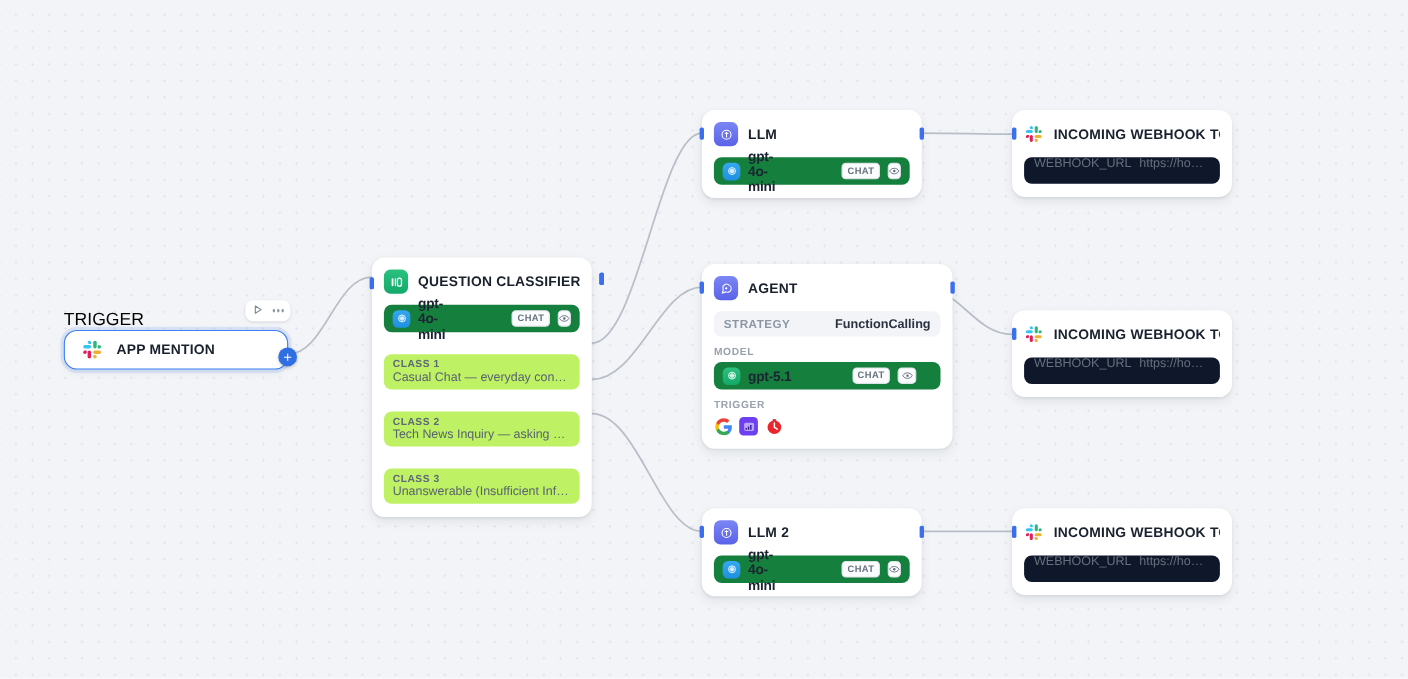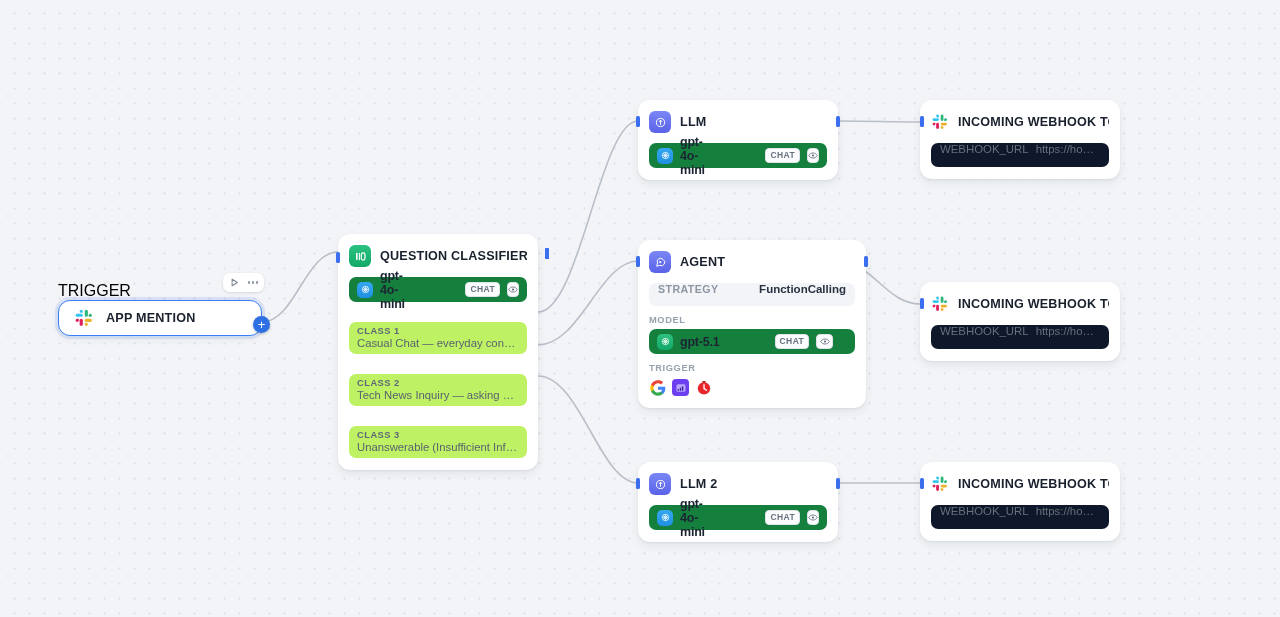--- a/index.html
+++ b/index.html
@@ -66,21 +66,21 @@
     background: #fbfcfd; border: 1px solid #dfe3ea; border-radius: 4px;
     padding: 2px 4px 2px 4px; line-height: 1; margin-left: 48px;
   }
   .eye {
     width: 17px; height: 15px; border-radius: 4px;
     background: #fbfcfd; border: 1px solid #dfe3ea;
     display:flex; align-items:center; justify-content:center;
   }
 
   .kv { margin-top: 9px; background:#f2f4f8; border-radius:7px; height:23px;
-        display:flex; align-items:flex-start; justify-content:space-between; padding: 0 9px; }
+        display:flex; align-items:center; justify-content:space-between; padding: 0 9px; }
   .kv-k { font-size: 10.6px; font-weight: 600; color: #8c96a3; letter-spacing: .45px; }
   .kv-v { font-size: 11.5px; font-weight: 700; color: #2a3242; }
 
   .section-label { margin-top: 9px; font-size: 9.3px; font-weight: 700; color: #98a1ae; letter-spacing: .6px; }
 
   .class-row {
     margin-top: 20px; background: #bef264; border-radius: 7px;
     padding: 4px 8px 5px 8px;
   }
   .class-k { font-size: 9.3px; font-weight: 700; color: #5e6878; letter-spacing: .5px; }

